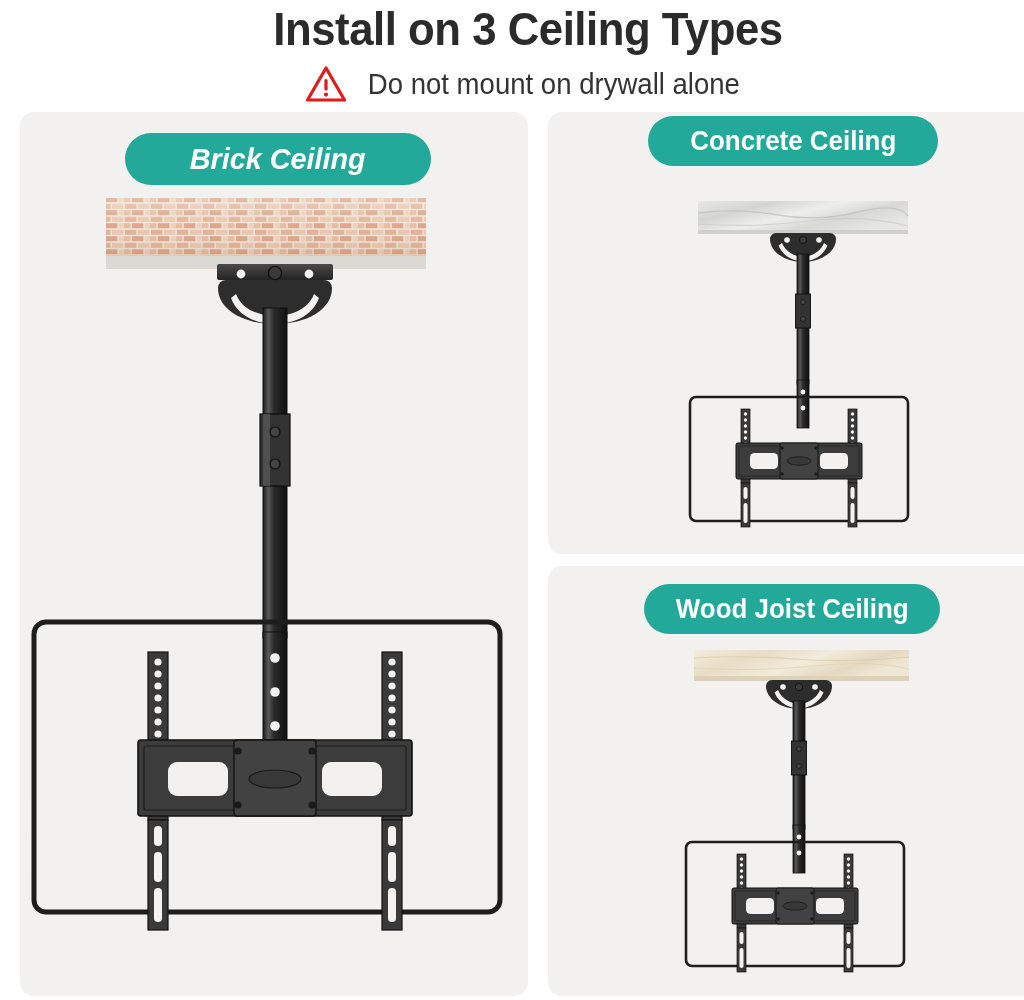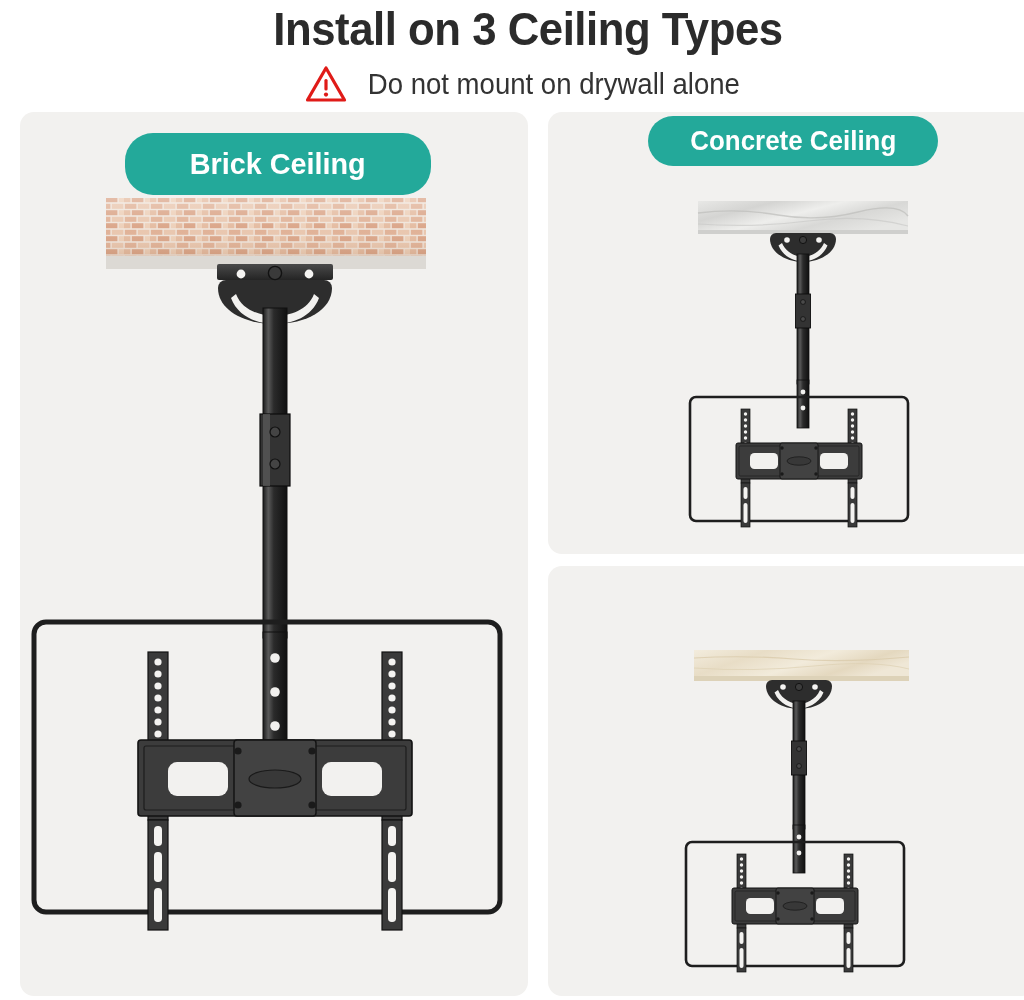--- a/index.html
+++ b/index.html
@@ -35,21 +35,21 @@
   .panel-concrete{left:532px;top:112px;width:488px;height:442px;}
   .panel-wood{left:532px;top:566px;width:488px;height:430px;}
 
   
   .pill{
     position:absolute;background:#23a99a;border-radius:28px;
     display:flex;align-items:center;justify-content:center;
     color:#ffffff;font-weight:bold;
   }
   .pill span{display:block;transform:scaleX(0.96);}
-  .pill-brick{left:109px;top:133px;width:306px;height:62px;font-size:30px;}
+  .pill-brick{left:109px;top:133px;width:306px;height:52px;font-size:30px;font-style:italic;}
   .pill-concrete{left:632px;top:116px;width:290px;height:50px;font-size:27px;}
   .pill-wood{left:628px;top:584px;width:296px;height:50px;font-size:27px;}
 
   
   .art{position:absolute;}
   .art-brick{left:4px;top:112px;width:508px;height:884px;}
   .art-concrete{left:532px;top:112px;width:488px;height:442px;}
   .art-wood{left:532px;top:566px;width:488px;height:430px;}
   svg{display:block;overflow:visible;}
 </style>
@@ -395,14 +395,17 @@
           <ellipse cx="247" cy="340" rx="12" ry="4.2" fill="#383838" stroke="#1a1a1a" stroke-width="0.8"></ellipse>
           <circle cx="230" cy="327" r="1.7" fill="#1a1a1a"></circle>
           <circle cx="264" cy="327" r="1.7" fill="#1a1a1a"></circle>
           <circle cx="230" cy="353" r="1.7" fill="#1a1a1a"></circle>
           <circle cx="264" cy="353" r="1.7" fill="#1a1a1a"></circle>
         </g>
       </g>
     </svg>
   </div>
 
+  <div class="pill pill-wood">
+    <span>Wood Joist Ceiling</span>
+  </div>
 
 </div>
 
 </body></html>

